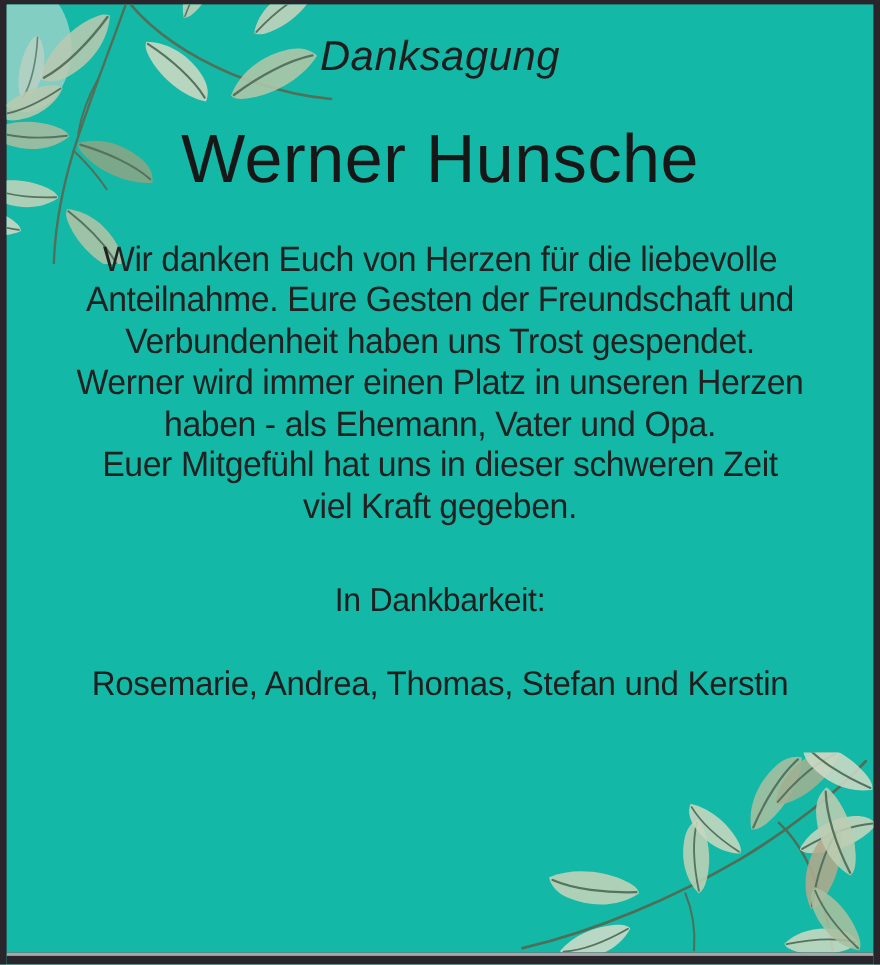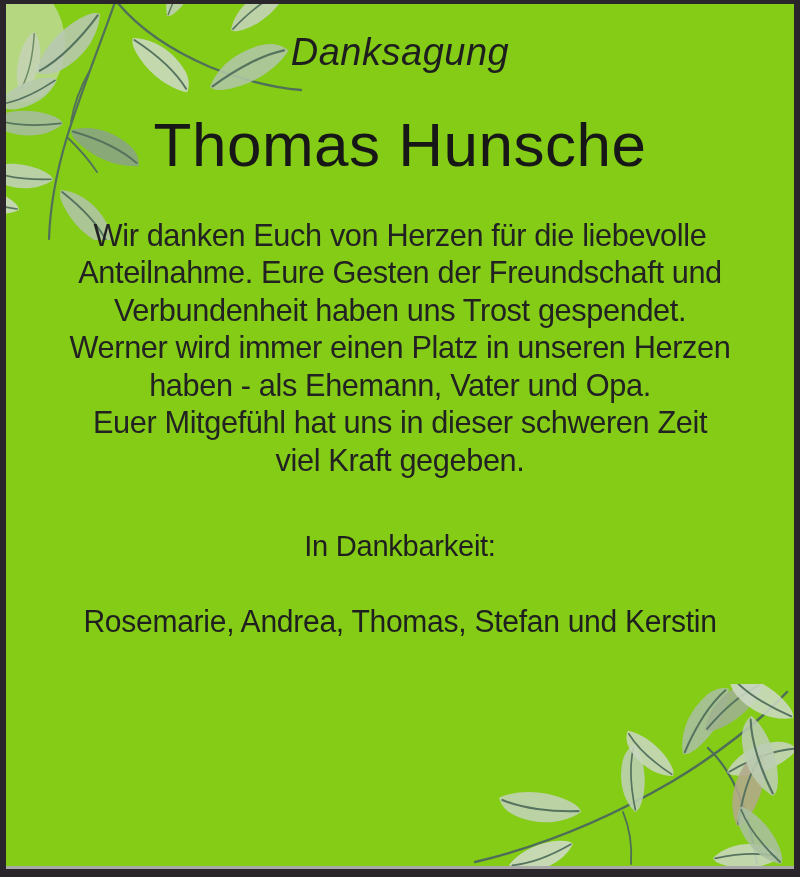--- a/index.html
+++ b/index.html
@@ -6,21 +6,21 @@
   html, body { background: #ffffff; }
   body {
     width: 800px; height: 877px;
     font-family: "Liberation Sans", "DejaVu Sans", sans-serif;
     color: #1f1f1f;
     overflow: hidden;
   }
   .card {
     position: relative;
     width: 800px; height: 877px;
-    background: #84cc16;
+    background: #14b8a6;
     border-top: 4px solid #29252a;
     border-left: 6px solid #29252a;
     border-right: 6px solid #29252a;
     overflow: hidden;
   }
   .bottom-bar {
     position: absolute;
     left: 0; right: 0; bottom: 0;
     height: 11px;
     background: #29252a;
@@ -145,21 +145,21 @@
       <use href="#leafBR" transform="translate(264,142) rotate(-60) scale(1.2)" fill="#b3a98c"></use>
       <use href="#leafBR" transform="translate(300,112) rotate(-95) scale(1.3)" fill="#bccdb3"></use>
       <use href="#leafBR" transform="translate(240,174) rotate(10) scale(1.05)" fill="#c9d7c0"></use>
       <use href="#leafBR" transform="translate(308,180) rotate(-115) scale(1.1)" fill="#a8bf9f"></use>
       <use href="#leafBR" transform="translate(320,34) rotate(-135) scale(1.2)" fill="#cdd9c6"></use>
     </svg>
   </div>
 
   <div class="content">
     <div class="title">Danksagung</div>
-    <div class="name">Thomas Hunsche</div>
+    <div class="name">Werner Hunsche</div>
     <div class="body-text">
       <div>Wir danken Euch von Herzen für die liebevolle</div>
       <div>Anteilnahme. Eure Gesten der Freundschaft und</div>
       <div>Verbundenheit haben uns Trost gespendet.</div>
       <div>Werner wird immer einen Platz in unseren Herzen</div>
       <div>haben - als Ehemann, Vater und Opa.</div>
       <div>Euer Mitgefühl hat uns in dieser schweren Zeit</div>
       <div>viel Kraft gegeben.</div>
     </div>
     <div class="closing">In Dankbarkeit:</div>

